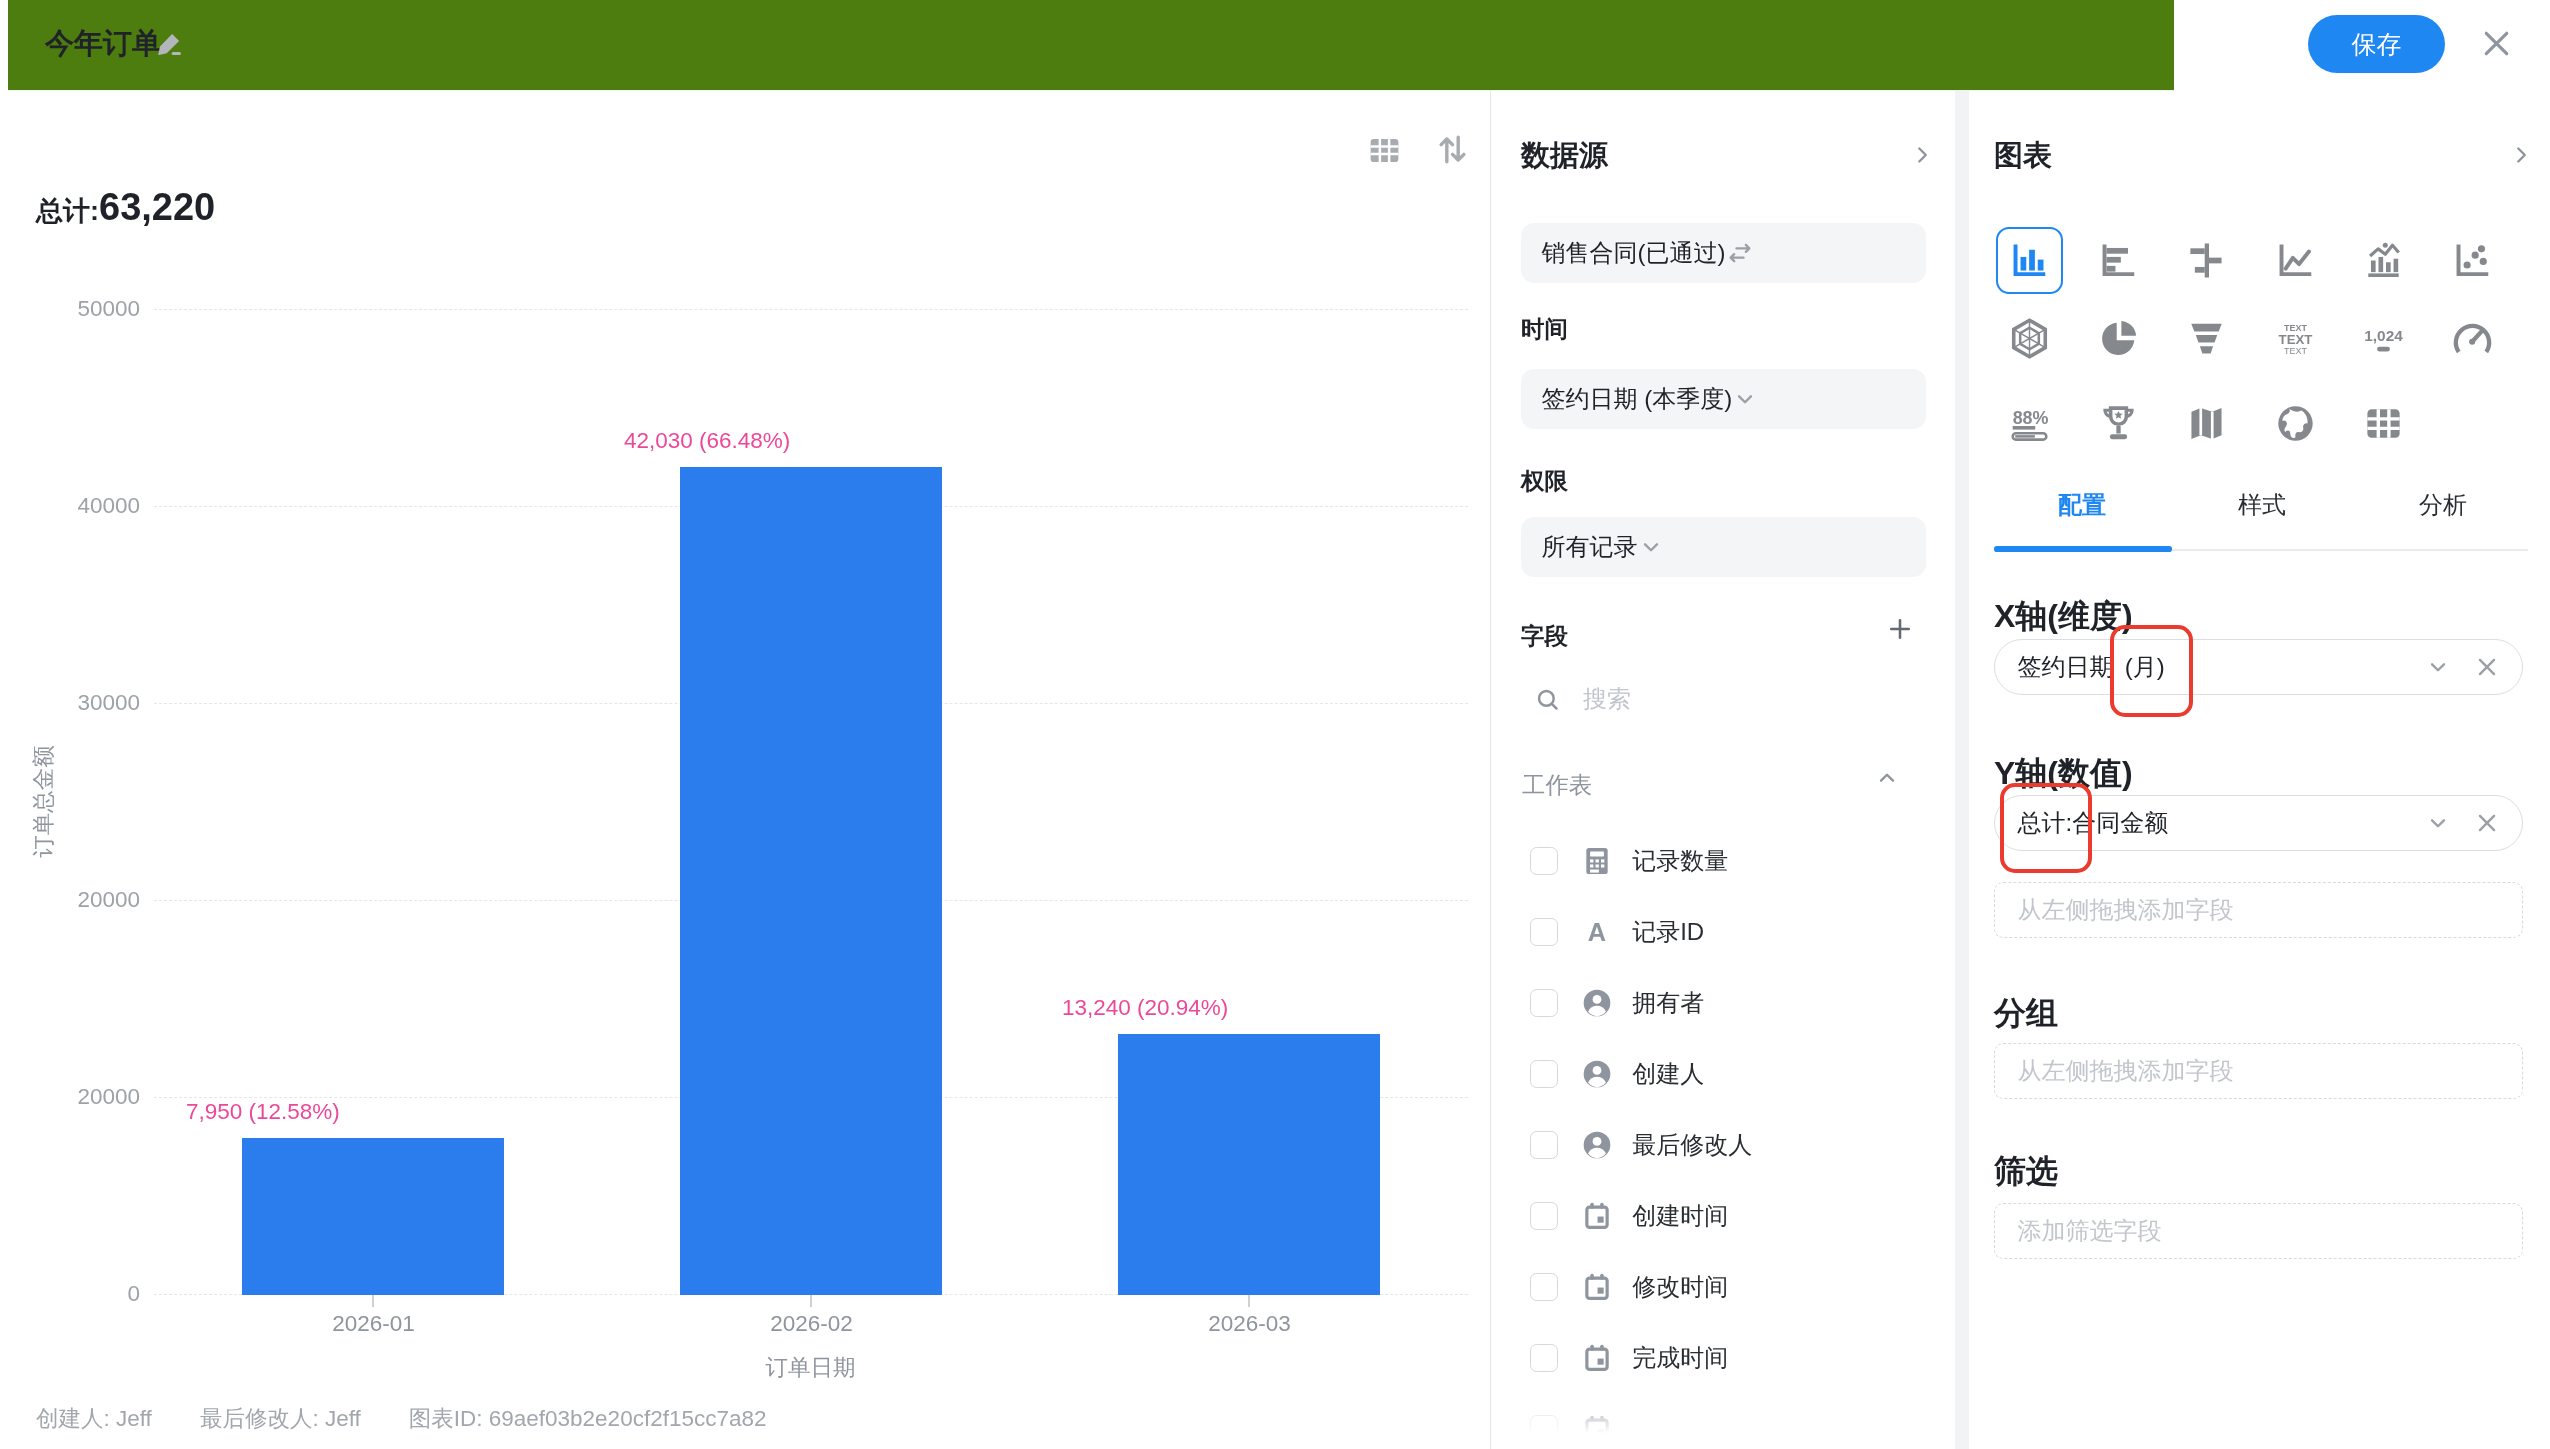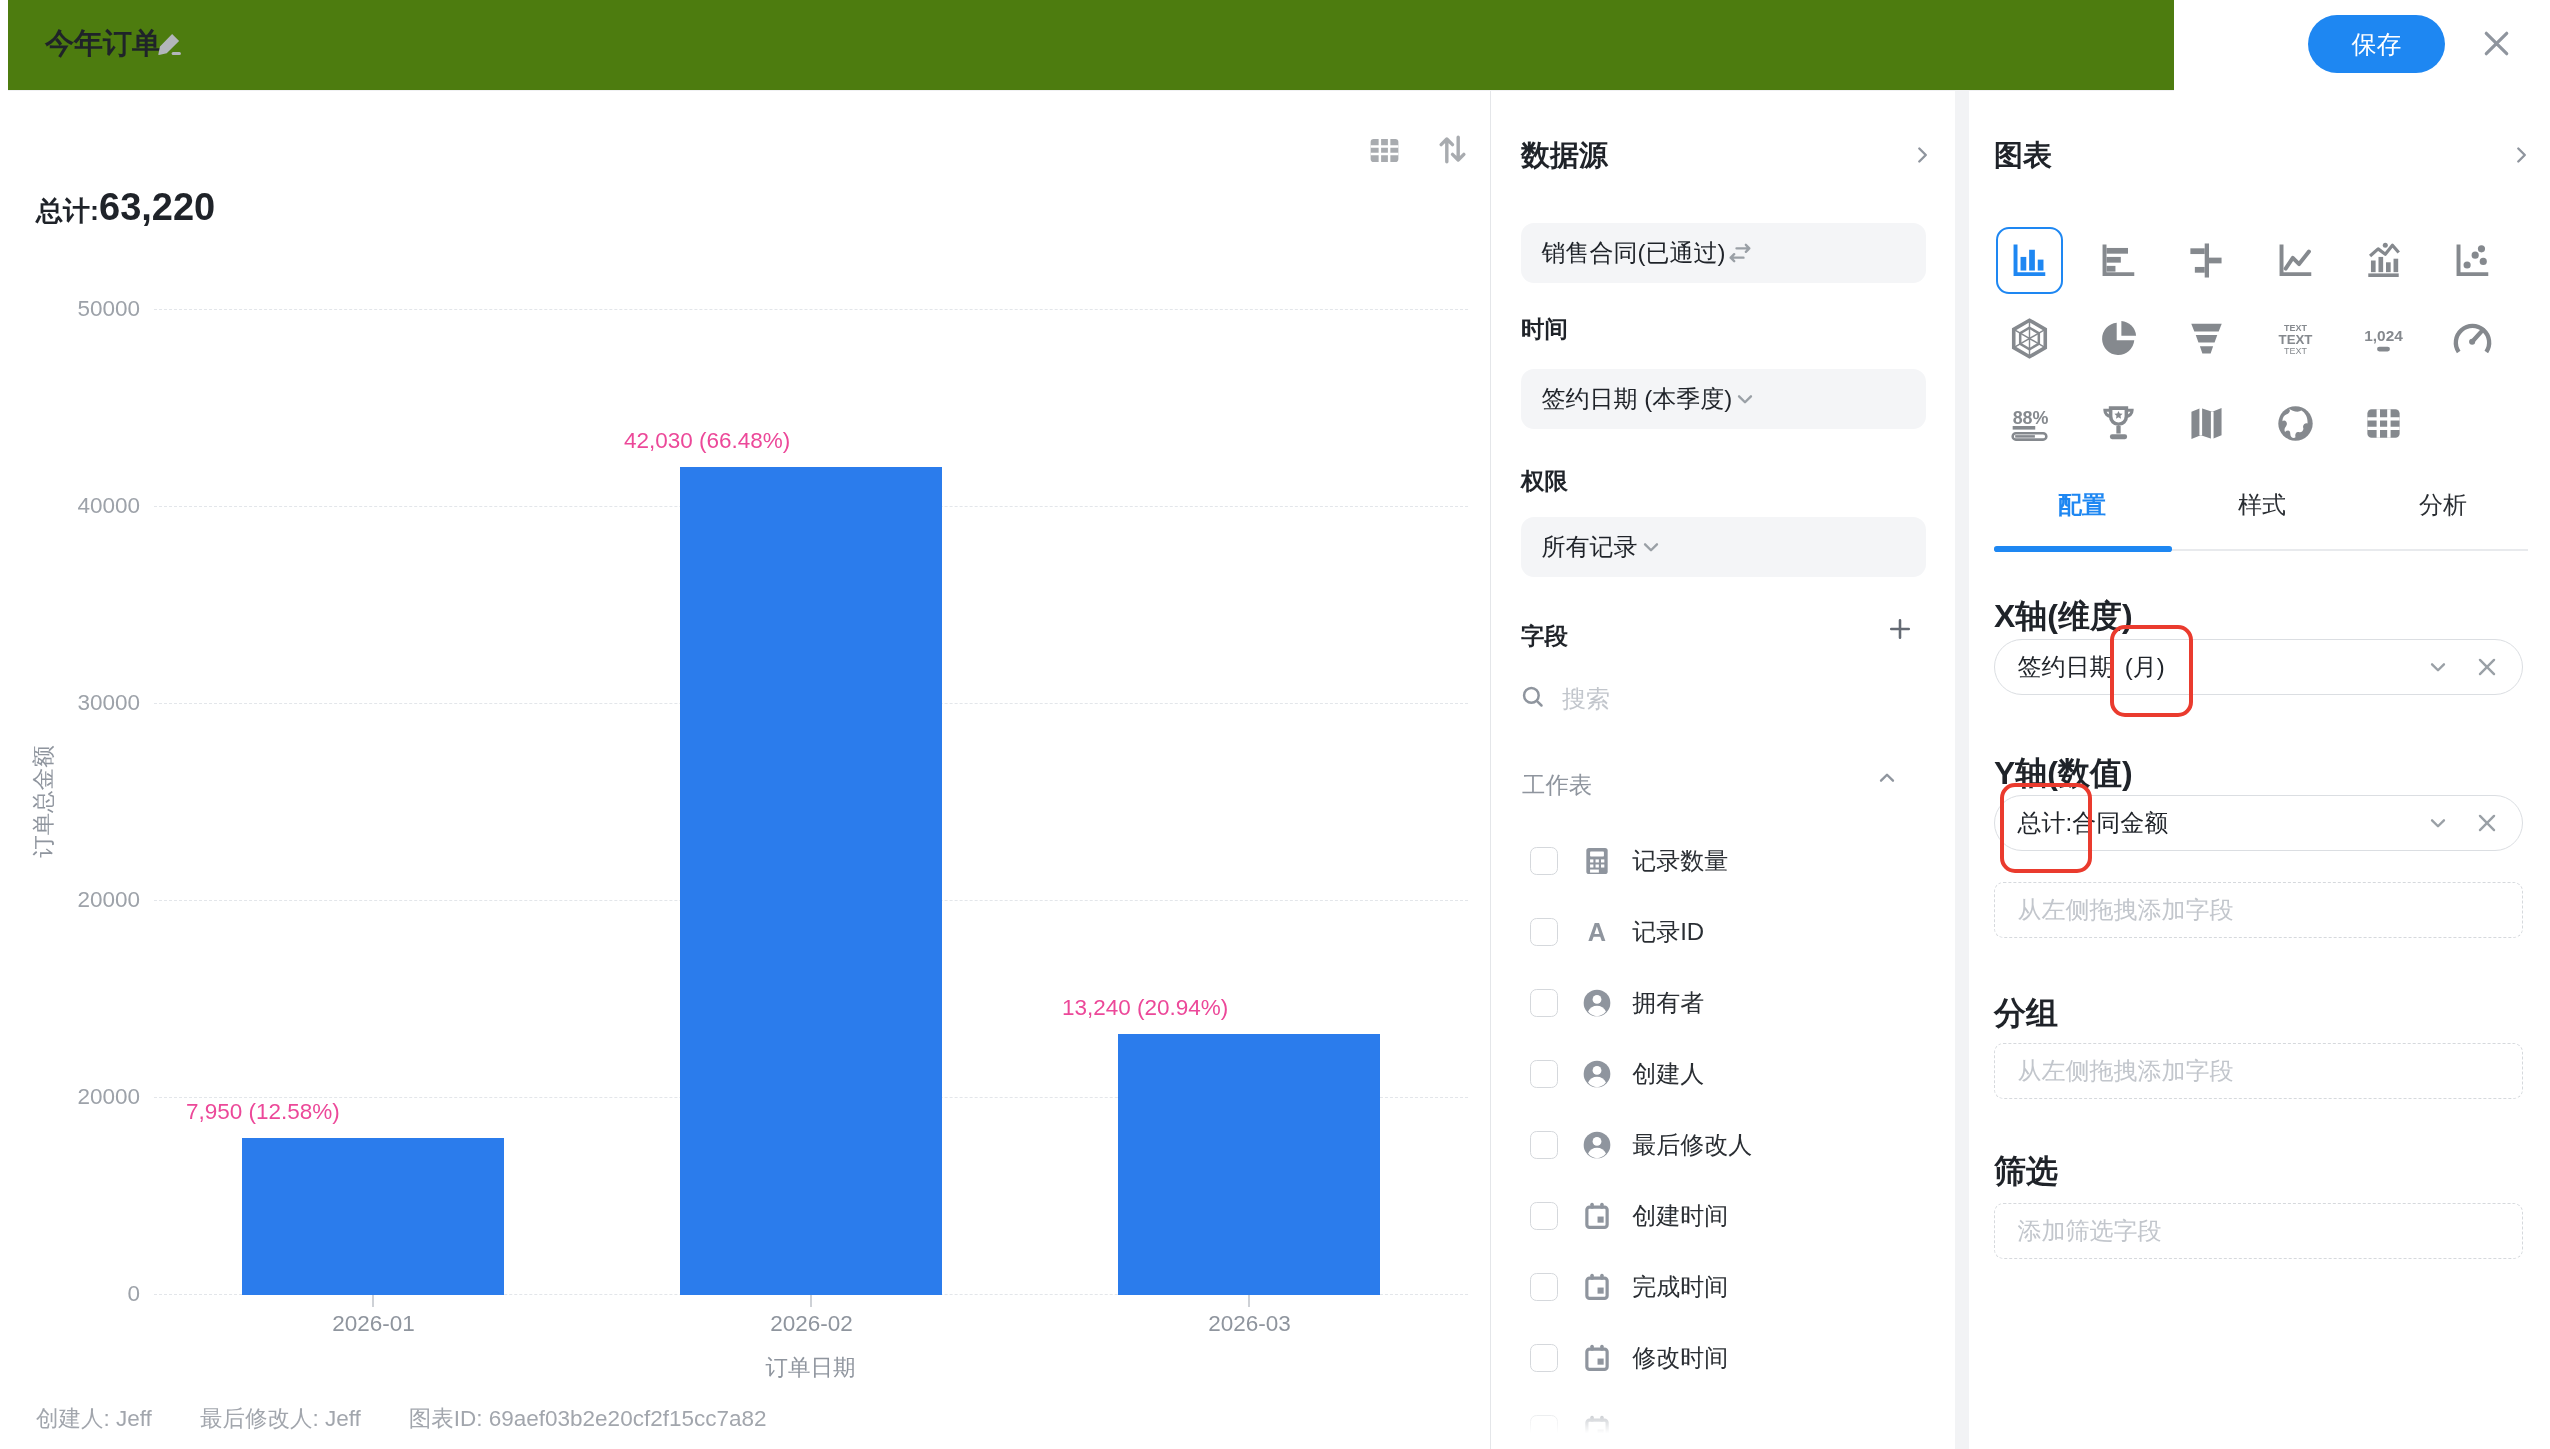--- a/index.html
+++ b/index.html
@@ -33,21 +33,21 @@
   .footer{position:absolute;left:36px;top:1312px;font-size:22.5px;color:#a2a6ad;display:flex;gap:48px}
 
   
   .ds-panel{position:absolute;left:1491px;top:91px;width:463px;height:1358px;overflow:hidden;background:#fff}
   .ds-title{position:absolute;left:30px;top:45px;font-size:29px;font-weight:700}
   .hdr-chevron{position:absolute;color:#8f959e;cursor:pointer}
   .ds-field{position:absolute;left:30px;width:405px;height:60px;background:#f4f5f7;border-radius:13px;
     display:flex;align-items:center;justify-content:flex-start;padding:0 20.6px;box-sizing:border-box;font-size:24px;cursor:pointer}
   .ds-section{position:absolute;left:30px;font-size:23.4px;font-weight:700}
   .plus{position:absolute;left:395px;top:524px;color:#646a73;cursor:pointer}
-  .searchrow{position:absolute;left:28px;top:592px;display:flex;align-items:flex-start;gap:16px;color:#8f959e}
+  .searchrow{position:absolute;left:43px;top:592px;display:flex;align-items:center;gap:22px;color:#8f959e}
   .search-ph{font-size:24px;color:#c2c6cc}
   .ws-label{position:absolute;left:31px;top:678px;font-size:23.4px;color:#8f959e}
   .ws-chevron{position:absolute;left:383px;top:674px;color:#8f959e;cursor:pointer}
   #ds-rows{position:absolute;left:0;top:734px;width:463px}
   .ds-row{height:71px;display:flex;align-items:center;cursor:pointer}
   .cb{width:28px;height:28px;border:1.9px solid #d5d8dc;border-radius:6.6px;margin-left:39px;box-sizing:border-box;background:#fff;flex:none}
   .fi{margin-left:22.5px;color:#8f959e;display:flex;flex:none}
   .fl{margin-left:19.7px;font-size:24px;color:#2a2e33}
   .fade{position:absolute;left:0;bottom:0;width:463px;height:56px;background:linear-gradient(to bottom,rgba(255,255,255,0),#fff 72%)}
   .scrollstrip{position:absolute;left:1955px;top:91px;width:14px;height:1358px;background:#f2f3f5}
@@ -284,33 +284,33 @@
       <div class="ds-row">
         <span class="cb"></span>
         <span class="fi">
           <svg viewBox="0 0 24 24" width="32" height="32" fill="currentColor">
             <rect x="4.4" y="5.4" width="15.2" height="15.2" rx="2" fill="none" stroke="currentColor" stroke-width="2.4"></rect>
             <rect x="7" y="2" width="2.6" height="4.6" rx="1.2"></rect>
             <rect x="14.4" y="2" width="2.6" height="4.6" rx="1.2"></rect>
             <rect x="12.4" y="12.4" width="4.6" height="4.6"></rect>
           </svg>
         </span>
-        <span class="fl">完成时间</span>
+        <span class="fl">修改时间</span>
       </div>
       <div class="ds-row">
         <span class="cb"></span>
         <span class="fi">
           <svg viewBox="0 0 24 24" width="32" height="32" fill="currentColor">
             <rect x="4.4" y="5.4" width="15.2" height="15.2" rx="2" fill="none" stroke="currentColor" stroke-width="2.4"></rect>
             <rect x="7" y="2" width="2.6" height="4.6" rx="1.2"></rect>
             <rect x="14.4" y="2" width="2.6" height="4.6" rx="1.2"></rect>
             <rect x="12.4" y="12.4" width="4.6" height="4.6"></rect>
           </svg>
         </span>
-        <span class="fl">修改时间</span>
+        <span class="fl">完成时间</span>
       </div>
       <div class="ds-row">
         <span class="cb"></span>
         <span class="fi">
           <svg viewBox="0 0 24 24" width="32" height="32" fill="currentColor">
             <rect x="4.4" y="5.4" width="15.2" height="15.2" rx="2" fill="none" stroke="currentColor" stroke-width="2.4"></rect>
             <rect x="7" y="2" width="2.6" height="4.6" rx="1.2"></rect>
             <rect x="14.4" y="2" width="2.6" height="4.6" rx="1.2"></rect>
             <rect x="12.4" y="12.4" width="4.6" height="4.6"></rect>
           </svg>

